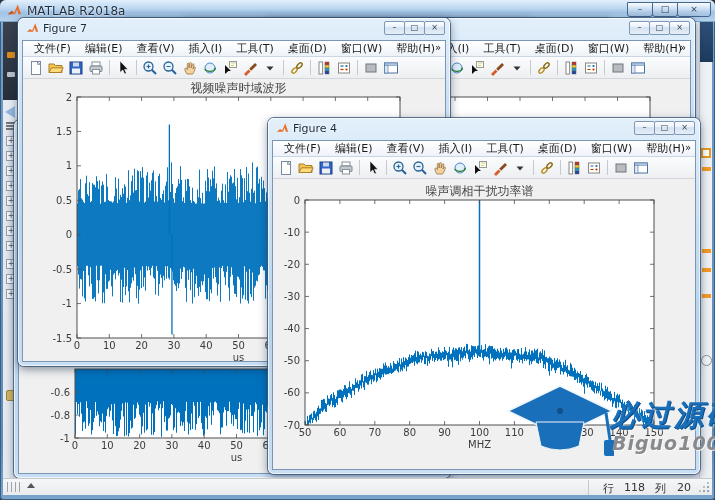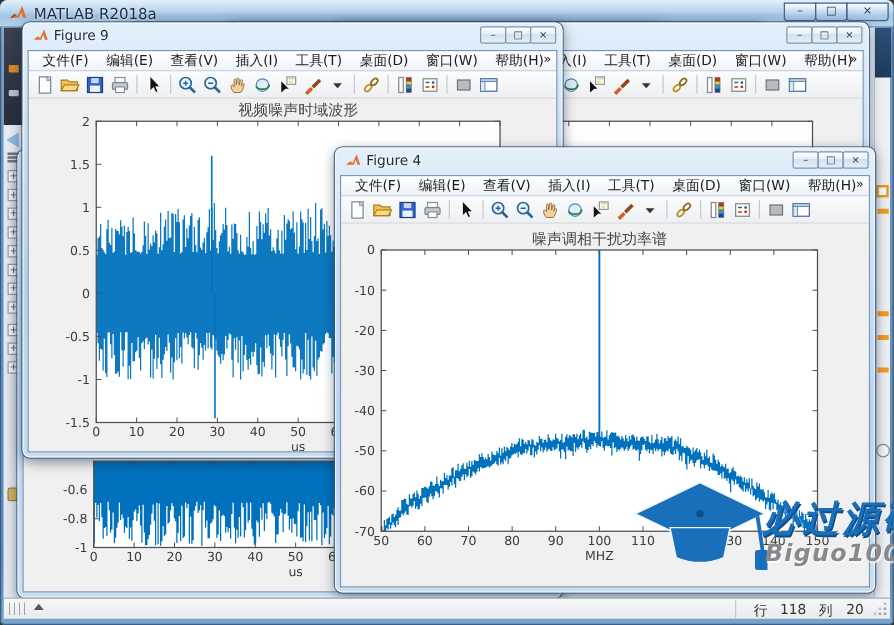--- a/index.html
+++ b/index.html
@@ -766,21 +766,21 @@
     </div>
   </div>
 
   <div class="win fig1">
     <div class="wtitle">
       <span class="ficon">
         <svg viewBox="0 0 16 16">
             <path d="M1 12 L5.2 8.6 L7.6 10.4 L11.4 1.6 L15 12 L12.2 12 L10.7 7.2 L8.6 12 Z" fill="#e8702a"></path>
           </svg>
       </span>
-      <span class="wname">Figure 9</span>
+      <span class="wname">Figure 7</span>
       <div class="controls">
           <div class="wbtn">–</div>
           <div class="wbtn">□</div>
           <div class="wbtn">×</div>
         </div>
     </div>
     <div class="wclient">
       <div class="menubar">
           <span class="mi">文件(F)</span>
           <span class="mi">编辑(E)</span>

